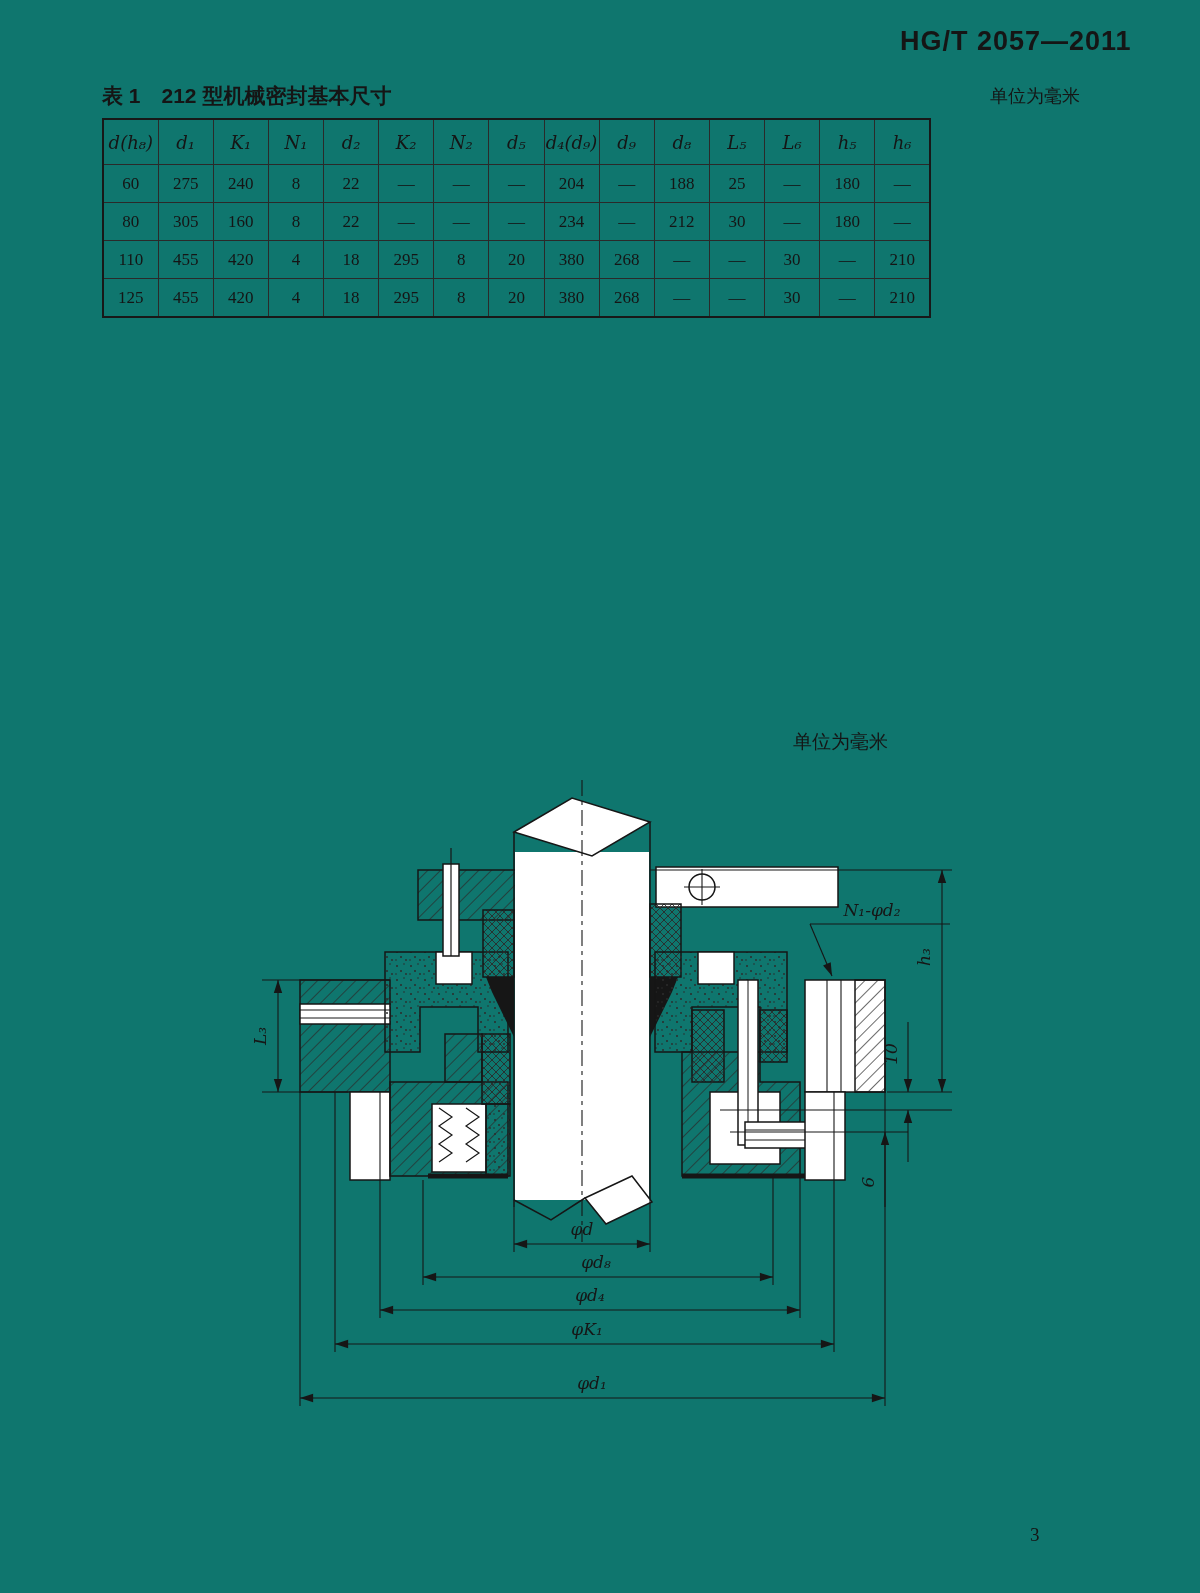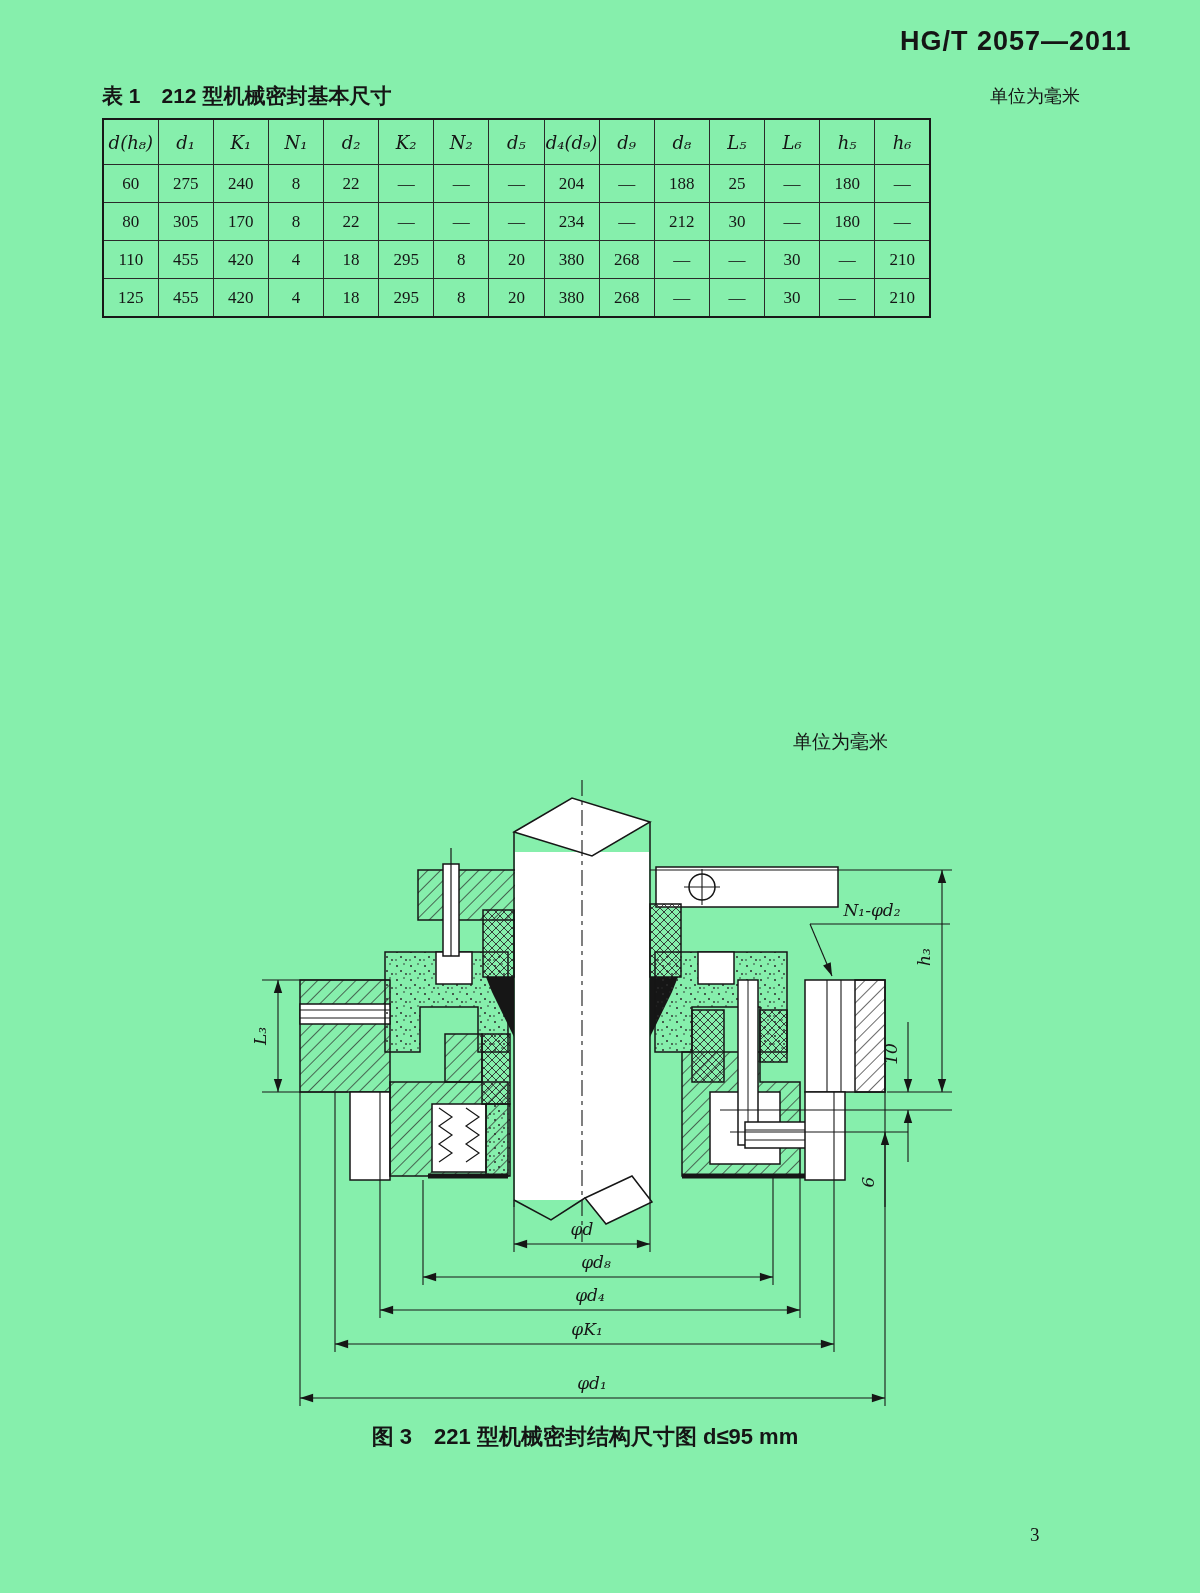--- a/index.html
+++ b/index.html
@@ -1,16 +1,16 @@
 <!DOCTYPE html>
 <html><head>
 <meta charset="utf-8">
 <style>
   html,body{margin:0;padding:0;background:#ffffff;}
-  .page{position:relative;width:1200px;height:1593px;background:#86efac;
+  .page{position:relative;width:1200px;height:1593px;background:#0f766e;
         font-family:"Liberation Serif","DejaVu Serif",serif;color:#151515;overflow:hidden;}
   .doc-code{position:absolute;left:900px;top:26px;
         font-family:"Liberation Sans","DejaVu Sans",sans-serif;font-weight:bold;
         font-size:27px;letter-spacing:1px;}
   .table-title-row{position:absolute;left:102px;top:82px;width:980px;height:28px;}
   .table-title{position:absolute;left:0;right:0;text-align:left;
         font-family:"Liberation Sans","DejaVu Sans",sans-serif;font-weight:bold;font-size:21px;}
   .unit-note{position:absolute;right:2px;top:2px;font-size:18px;}
   table.dim{position:absolute;left:102px;top:118px;width:829px;border-collapse:collapse;
         table-layout:fixed;border:2.5px solid #181818;font-size:17px;}
@@ -77,21 +77,21 @@
           <td>—</td>
           <td>188</td>
           <td>25</td>
           <td>—</td>
           <td>180</td>
           <td>—</td>
         </tr>
         <tr>
           <td>80</td>
           <td>305</td>
-          <td>170</td>
+          <td>160</td>
           <td>8</td>
           <td>22</td>
           <td>—</td>
           <td>—</td>
           <td>—</td>
           <td>234</td>
           <td>—</td>
           <td>212</td>
           <td>30</td>
           <td>—</td>
@@ -269,17 +269,16 @@
       <text class="dl" x="634" y="430" text-anchor="middle" transform="rotate(-90 634 430)">6</text>
       <text class="dl" x="632" y="164" text-anchor="middle">N₁-φd₂</text>
       <text class="dl" x="342" y="483" text-anchor="middle">φd</text>
       <text class="dl" x="356" y="516" text-anchor="middle">φd₈</text>
       <text class="dl" x="350" y="549" text-anchor="middle">φd₄</text>
       <text class="dl" x="347" y="583" text-anchor="middle">φK₁</text>
       <text class="dl" x="352" y="637" text-anchor="middle">φd₁</text>
     </g>
   </svg>
 
-  <div class="fig-caption">图 3　221 型机械密封结构尺寸图 d≤95 mm</div>
 
   <div class="page-num">3</div>
 
 </div>
 
 </body></html>

